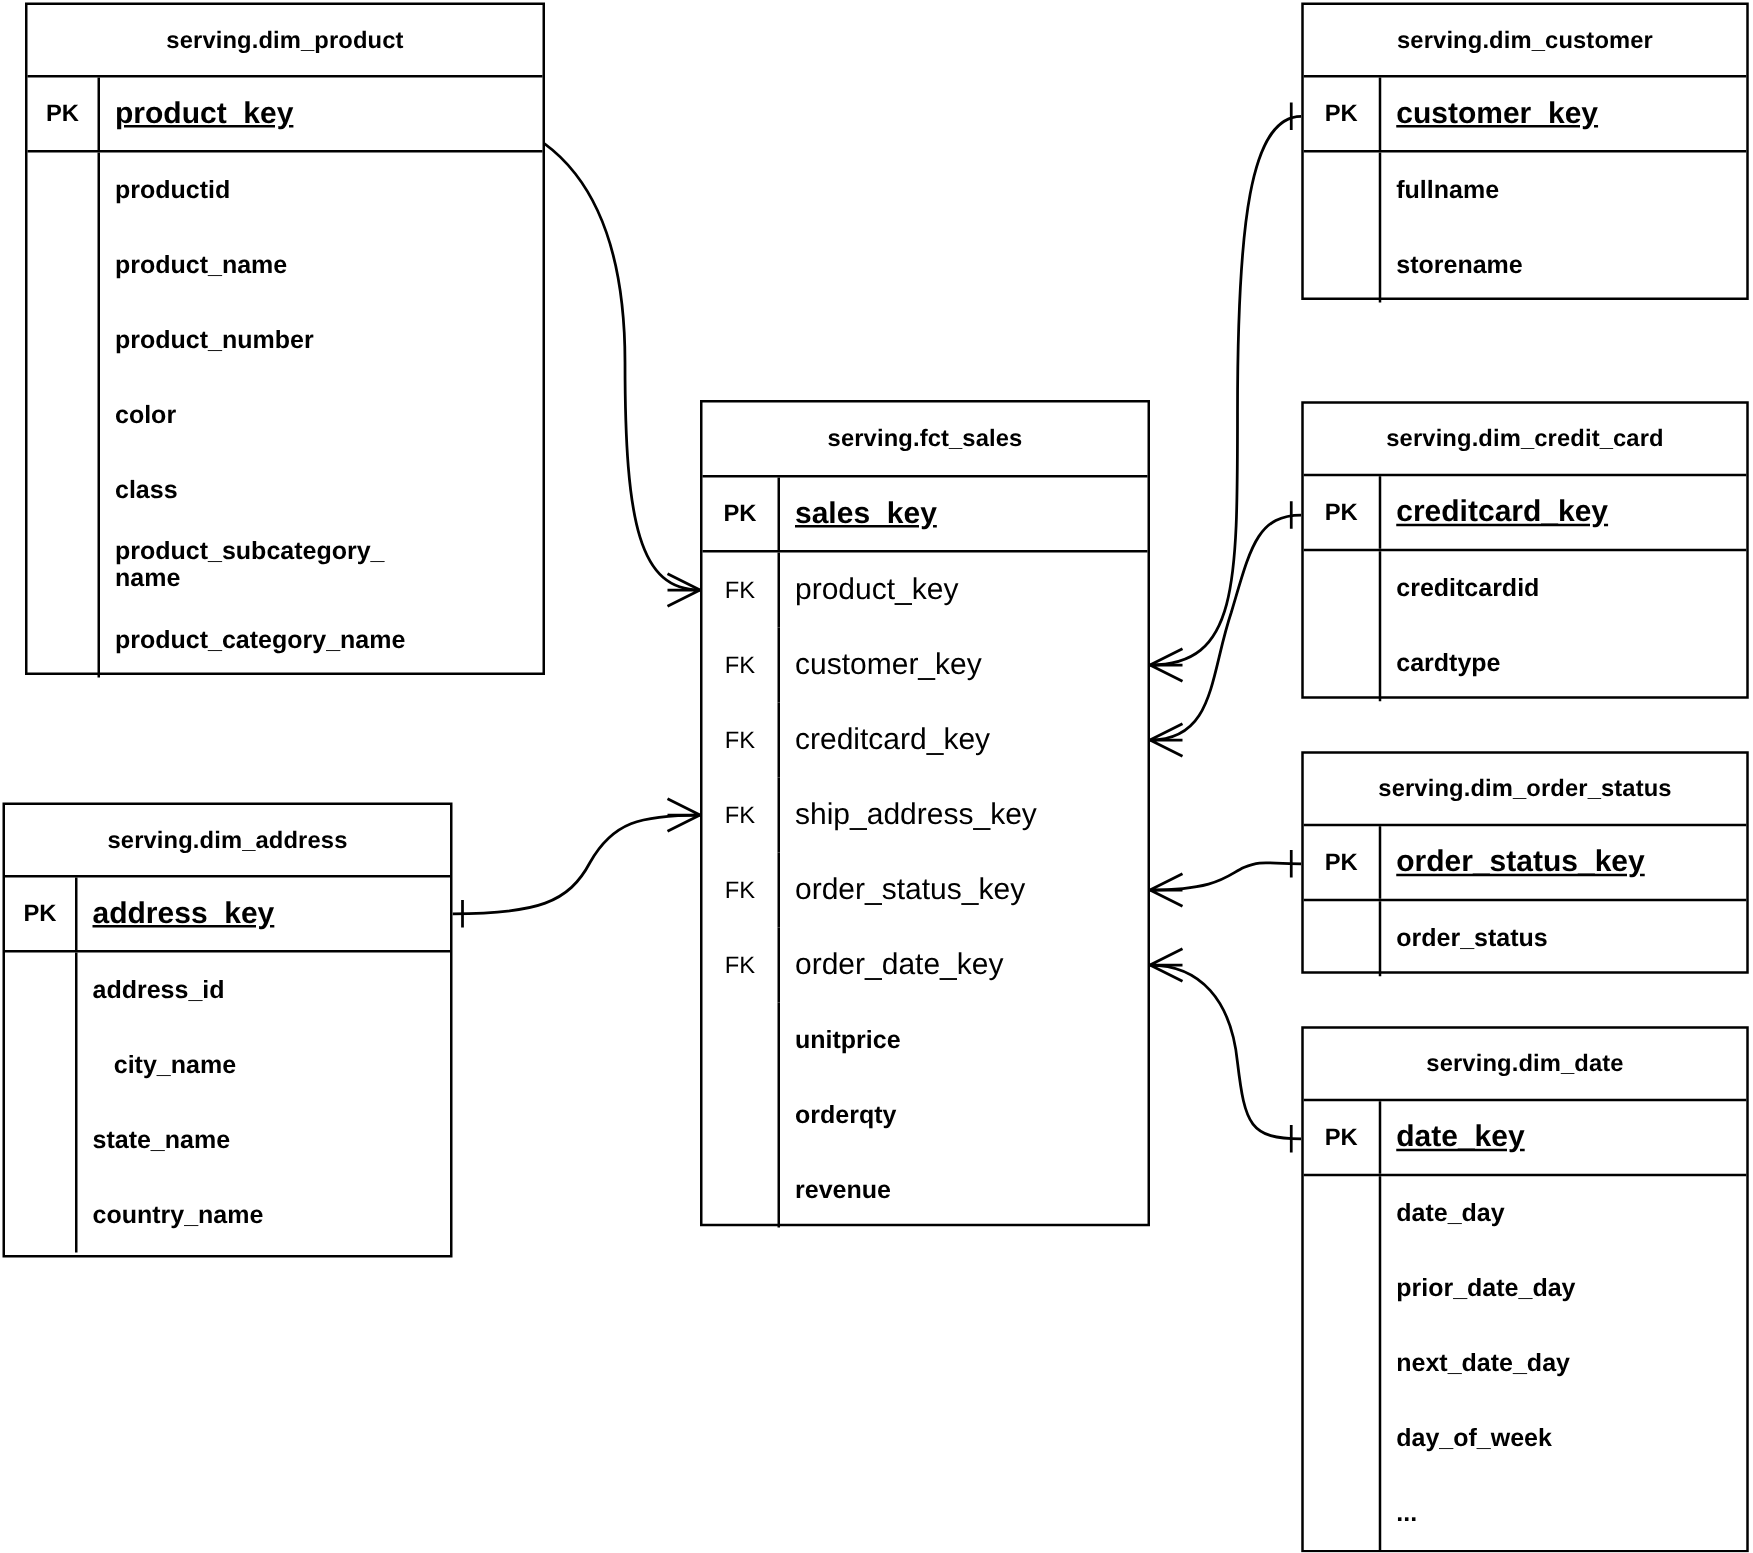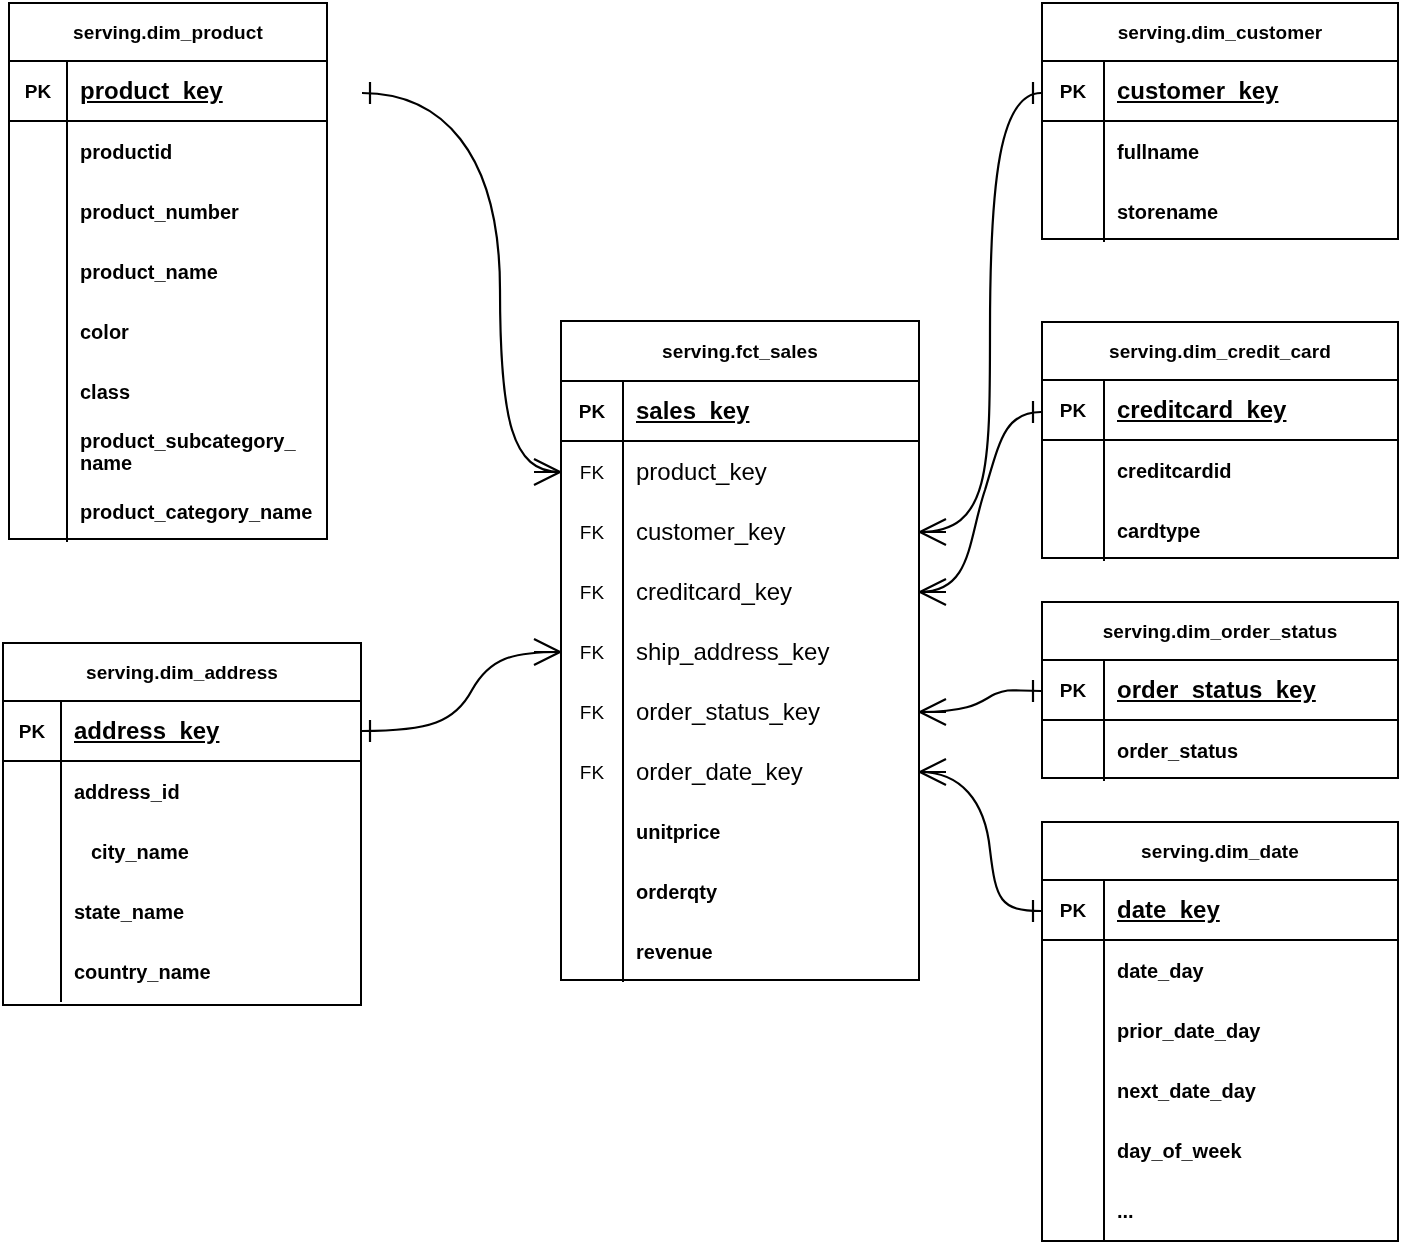--- a/index.html
+++ b/index.html
@@ -139,33 +139,33 @@
         <path d="M 920 712 C 975 712 982 700 995 694 C 1010 688 1012 691 1041 691" fill="none" stroke="#000000" stroke-width="2.2"></path>
         <line x1="1033" y1="680" x2="1033" y2="702" stroke="#000000" stroke-width="2.2"></line>
         <path d="M 920 712 L 946 699 M 920 712 L 946 712 M 920 712 L 946 725" fill="none" stroke="#000000" stroke-width="2.2"></path>
       </g>
       <g>
         <path d="M 920 772 C 960 772 985 800 990 850 C 996 900 1000 911 1041 911" fill="none" stroke="#000000" stroke-width="2.2"></path>
         <line x1="1033" y1="900" x2="1033" y2="922" stroke="#000000" stroke-width="2.2"></line>
         <path d="M 920 772 L 946 759 M 920 772 L 946 772 M 920 772 L 946 785" fill="none" stroke="#000000" stroke-width="2.2"></path>
       </g>
     </svg>
-<div class="entity" style="left: 8px; top: 2px; width: 320px; height: 538px;">
+<div class="entity" style="left: 20px; top: 2px; width: 416px; height: 538px;">
       <div class="ent-title" style="height: 58px;">serving.dim_product</div>
       <div class="ent-row pk-row" style="height: 60px;">
         <div class="keycell bold" style="width: 58px;">PK</div>
         <div class="namecell pk-name">product_key</div>
       </div>
       <div style="display: flex; flex-direction: column; flex: 1 1 auto;">
         <div class="attr-block" style="flex: 1 1 auto;">
           <div class="attr-keycol" style="width: 58px;"></div>
           <div class="attr-namecol">
             <div class="attr-item" style="height: 60px;">productid</div>
+            <div class="attr-item" style="height: 60px;">product_name</div>
             <div class="attr-item" style="height: 60px;">product_number</div>
-            <div class="attr-item" style="height: 60px;">product_name</div>
             <div class="attr-item" style="height: 60px;">color</div>
             <div class="attr-item" style="height: 60px;">class</div>
             <div class="attr-item" style="height: 60px;">product_subcategory_
 name</div>
             <div class="attr-item" style="height: 60px;">product_category_name</div>
           </div>
         </div>
       </div>
     </div>
     <div class="entity" style="left: 2px; top: 642px; width: 360px; height: 364px;">

